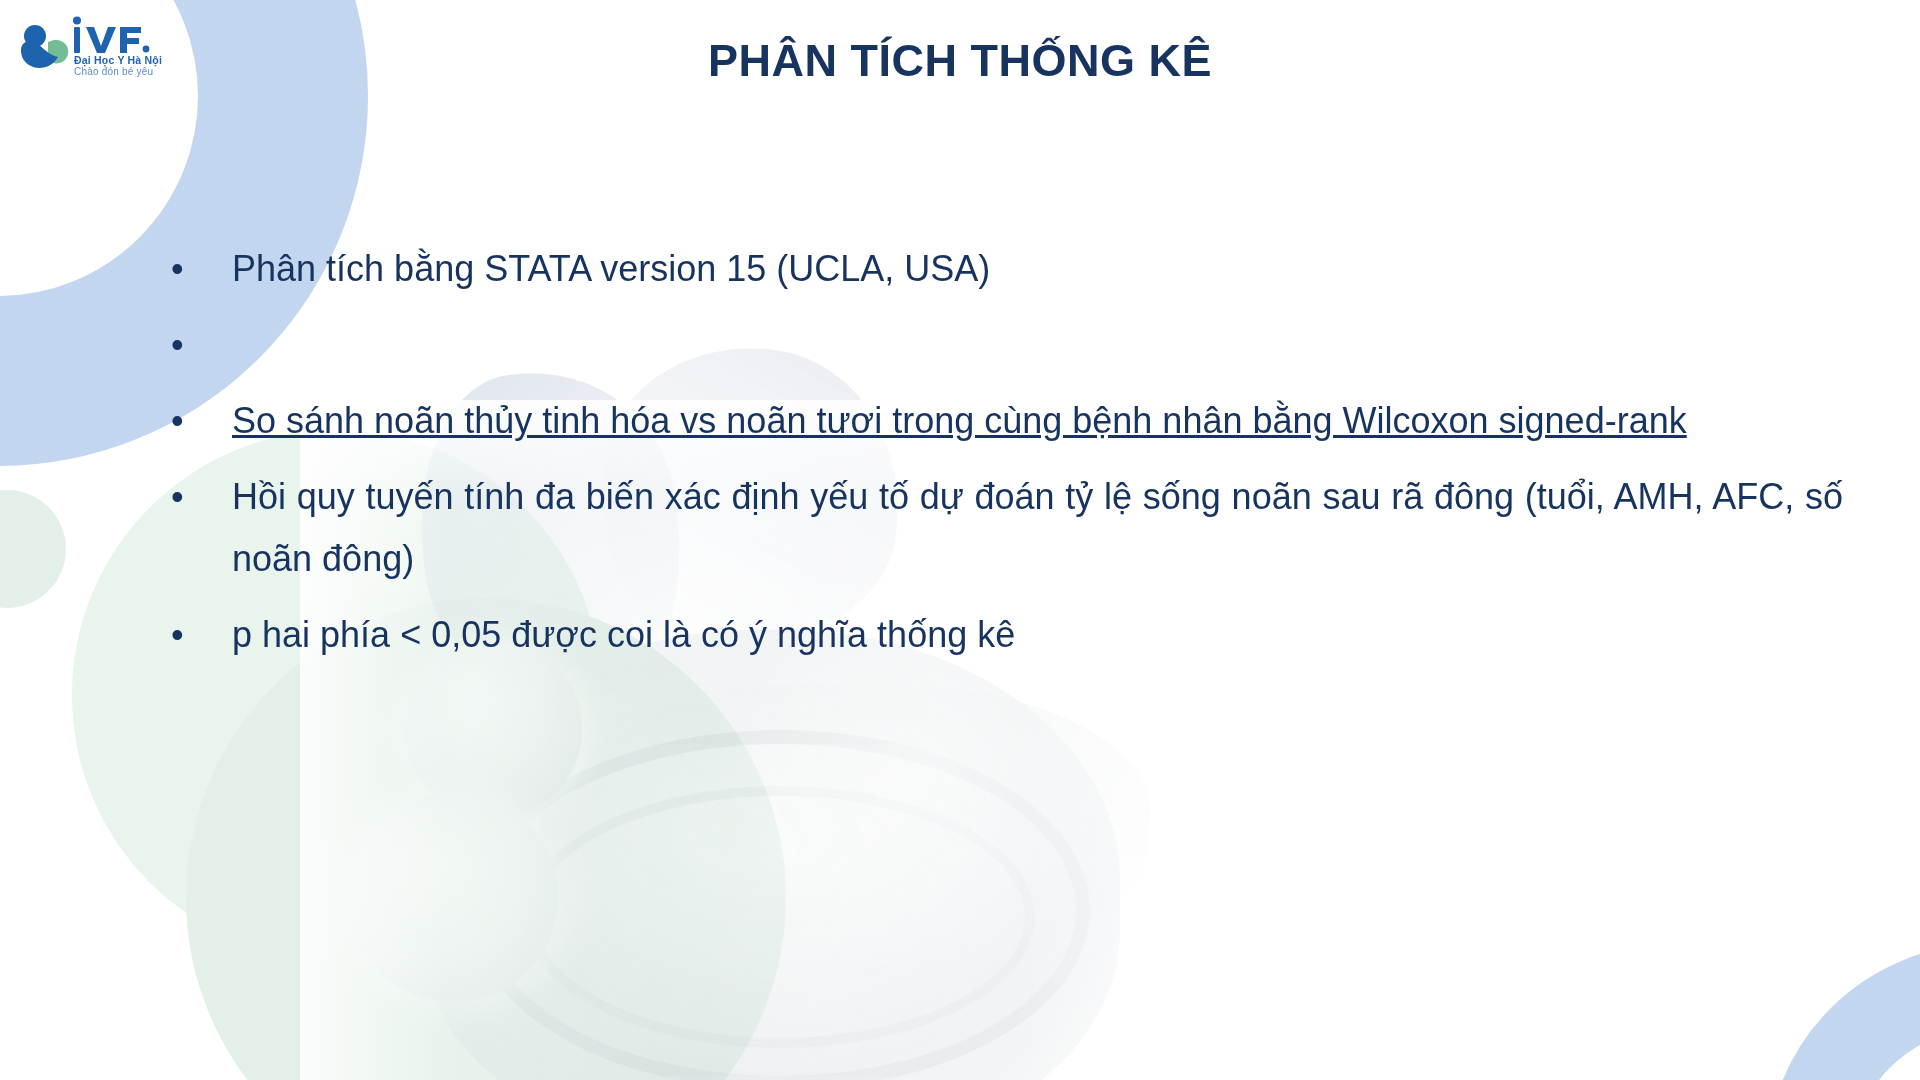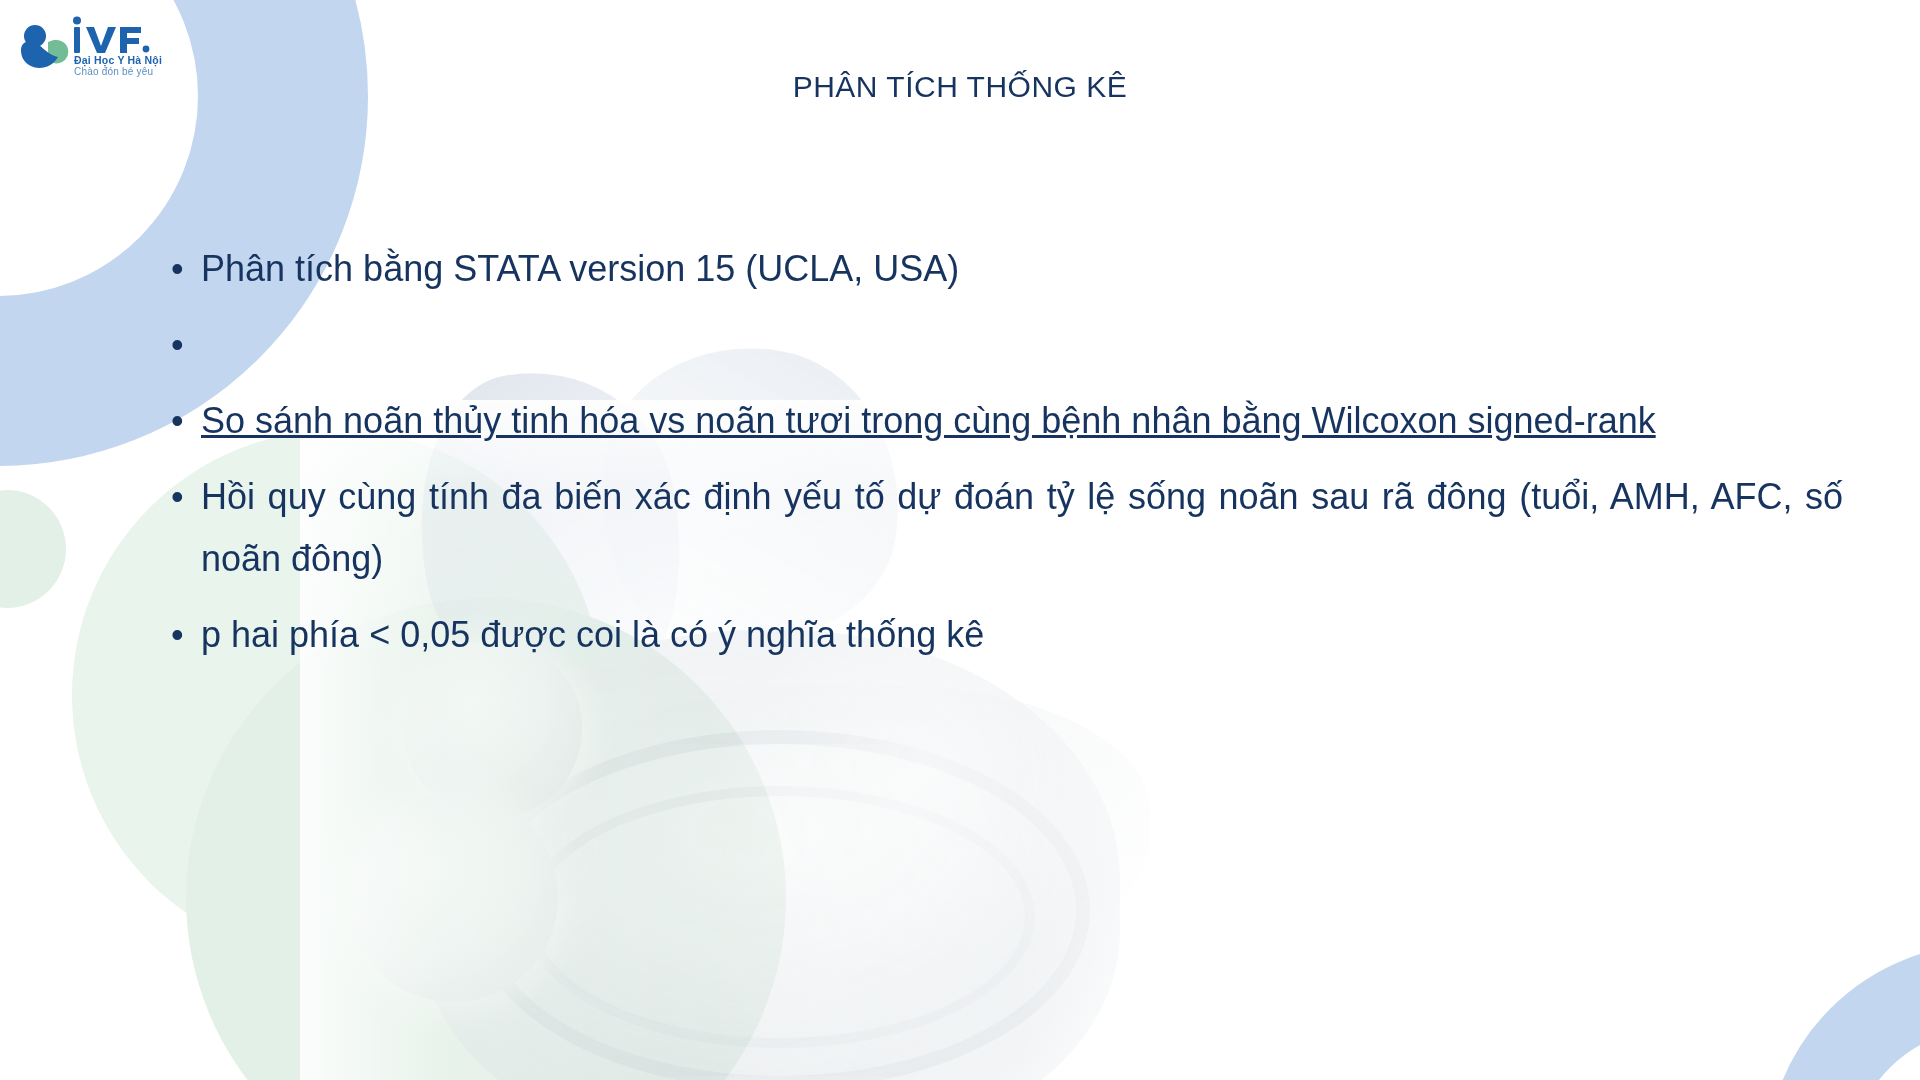--- a/index.html
+++ b/index.html
@@ -200,25 +200,25 @@
     top: 14px;
     width: 160px;
     height: 68px;
   }
   .logo svg { display: block; }
 
   
   .title {
     position: absolute;
     left: 0;
-    top: 70px;
+    top: 36px;
     width: 1920px;
     text-align: center;
-    font-size: 30px;
-    font-weight: normal;
+    font-size: 45px;
+    font-weight: bold;
     color: #16345f;
     letter-spacing: 0.5px;
     line-height: 1.1;
   }
 
   
   .content {
     position: absolute;
     left: 163px;
     top: 238px;
@@ -240,20 +240,21 @@
     box-sizing: border-box;
   }
   .bullet-text {
     flex: 1 1 auto;
     font-size: 36px;
     line-height: 62px;
     color: #16345f;
     text-align: justify;
     text-justify: inter-word;
     white-space: pre-wrap;
+    margin-left: 31px;
   }
   .b1 .bullet-text { width: 1050px; flex: 0 0 auto; text-align: left; }
   .b2 .bullet-text { width: 1200px; flex: 0 0 auto; text-align: left; }
   .b3 .bullet-text { width: 1620px; text-decoration: underline; }
   .b4 .bullet-text { width: 1620px; }
   .b5 .bullet-text { width: 1200px; flex: 0 0 auto; text-align: left; }
 </style>
 </head>
 <body>
 
@@ -315,21 +316,21 @@
       <div class="bullet-dot">•</div>
     </div>
 
     <div class="bullet-row b3">
       <div class="bullet-dot">•</div>
       <div class="bullet-text">So sánh noãn thủy tinh hóa vs noãn tươi trong cùng bệnh nhân bằng Wilcoxon signed-rank</div>
     </div>
 
     <div class="bullet-row b4">
       <div class="bullet-dot">•</div>
-      <div class="bullet-text">Hồi quy cùng tính đa biến xác định yếu tố dự đoán tỷ lệ sống noãn sau rã đông (tuổi, AMH, AFC, số noãn đông)</div>
+      <div class="bullet-text">Hồi quy tuyến tính đa biến xác định yếu tố dự đoán tỷ lệ sống noãn sau rã đông (tuổi, AMH, AFC, số noãn đông)</div>
     </div>
 
     <div class="bullet-row b5">
       <div class="bullet-dot">•</div>
       <div class="bullet-text">p hai phía &lt; 0,05 được coi là có ý nghĩa thống kê</div>
     </div>
 
   </div>
 
 </div>

